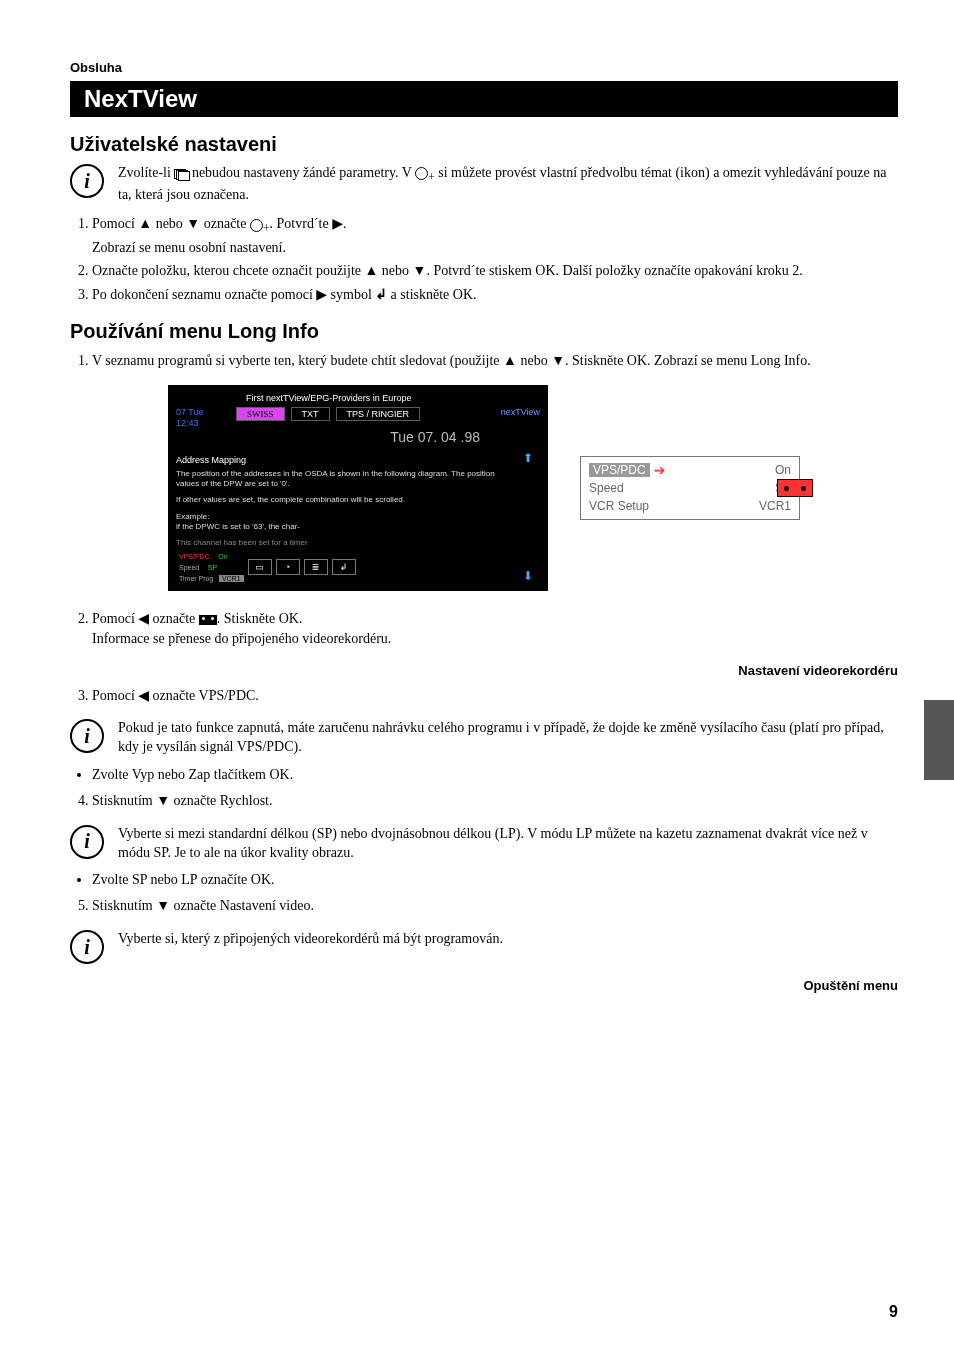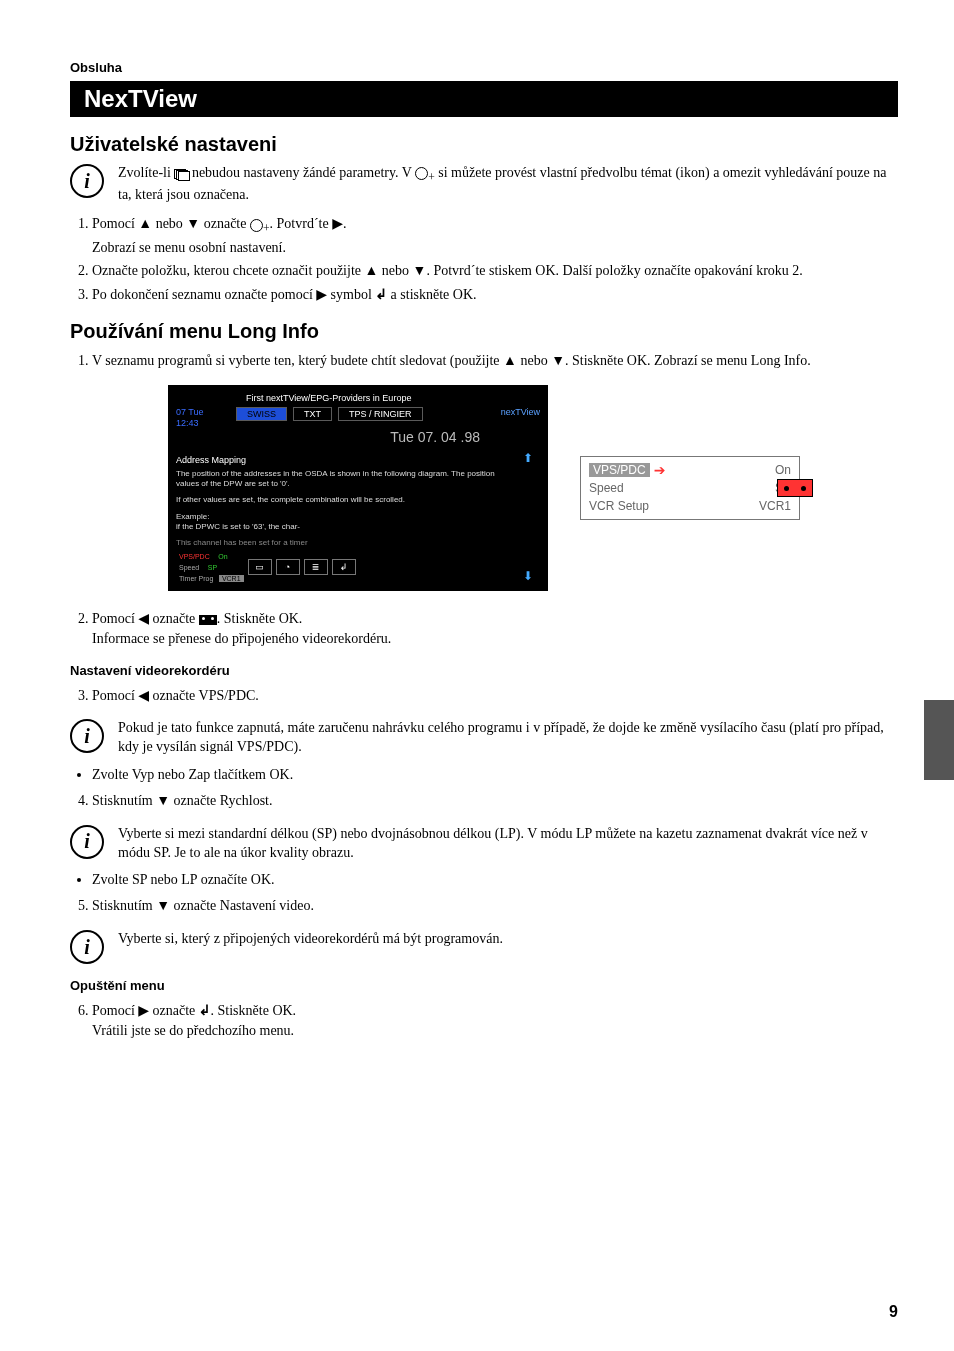--- a/index.html
+++ b/index.html
@@ -50,32 +50,33 @@
   ol.steps { margin: 8px 0 14px 0; padding-left: 22px; }
   ol.steps li { margin: 4px 0; line-height: 1.4; }
   ul.bullets { margin: 6px 0; padding-left: 22px; list-style: disc; }
   ul.bullets li { margin: 4px 0; }
   .sub-heading {
     font-family: Arial, sans-serif;
     font-weight: bold;
     font-size: 13px;
     margin-top: 14px;
     margin-bottom: 4px;
+    text-align: right;
   }
   .figure-row { display: flex; align-items: center; gap: 32px; margin: 14px 0 18px 0; justify-content: center; }
   .epg-box {
     width: 380px; background:#000; color:#fff; font-family: Arial, sans-serif; font-size: 9px;
     padding: 8px; box-sizing: border-box;
   }
   .epg-title { color:#fff; font-size:9px; margin-bottom:4px; padding-left:70px;}
   .epg-row1 { display:flex; align-items:flex-start; }
   .epg-date { color:#3a6cff; width:60px; flex:0 0 60px; line-height:1.2; }
   .epg-tabs { display:flex; gap:6px; }
   .epg-tab { border:1px solid #5a5a5a; padding:1px 10px; font-size:9px; }
-  .epg-tab.active { background:#1d4ed8; color:#000; }
+  .epg-tab.active { background:#d946ef; color:#000;font-family:Liberation Serif, serif; }
   .epg-brand { margin-left:auto; color:#5aa0ff; font-size:9px; align-self:flex-start;}
   .epg-sub { font-size:14px; color:#bbb; text-align:right; padding-right:60px;}
   .epg-main { display:flex; margin-top:6px; }
   .epg-left { flex:1; }
   .epg-heading { font-size:9px; margin:4px 0; }
   .epg-body { font-size:8px; line-height:1.3; color:#ddd; }
   .epg-arrows { width:24px; display:flex; flex-direction:column; justify-content:space-between; align-items:center; color:#4af; font-size:12px;}
   .epg-footer-note { font-size:8px; color:#888; margin-top:6px;}
   .epg-toolbar { display:flex; gap:4px; margin-top:4px; align-items:center;}
   .epg-chip { font-size:7px; padding:0 3px; }
@@ -233,19 +234,16 @@
 
   <ol class="steps" start="5">
     <li>Stisknutím <span class="glyph">▼</span> označte Nastavení video.</li>
   </ol>
   <div class="info-row">
     <div class="info-icon">i</div>
     <div class="info-text">Vyberte si, který z připojených videorekordérů má být programován.</div>
   </div>
 
   <div class="sub-heading">Opuštění menu</div>
-  <ol class="steps" start="6">
-    <li>Pomocí <span class="glyph">▶</span> označte <span class="return-glyph">↲</span>. Stiskněte OK.<br>Vrátili jste se do předchozího menu.</li>
-  </ol>
 
   <div class="side-tab"></div>
   <div class="page-num">9</div>
 </div>
 
 </body></html>

